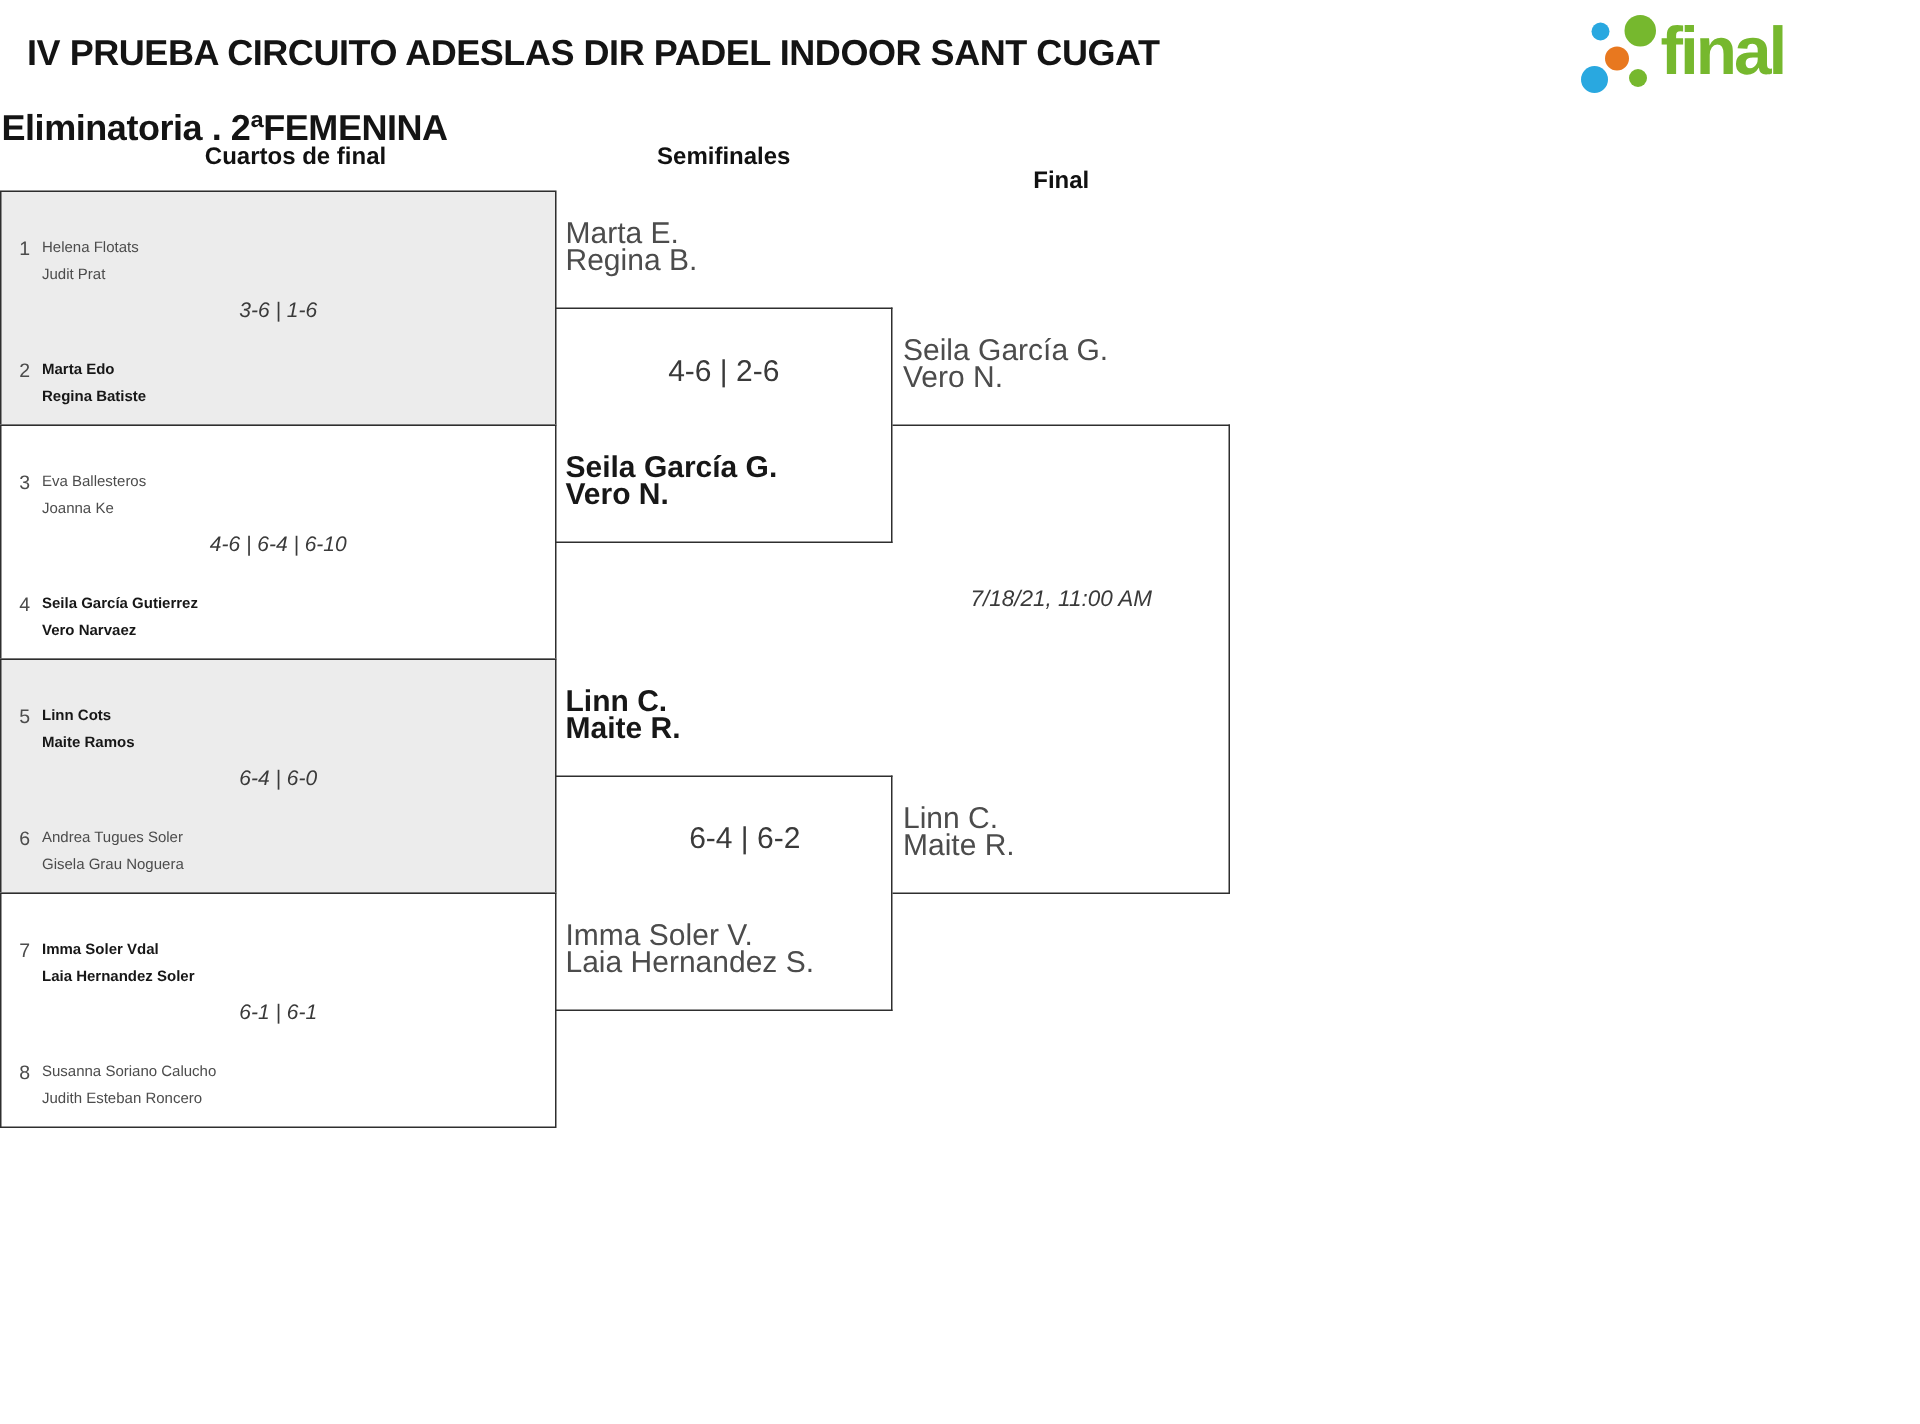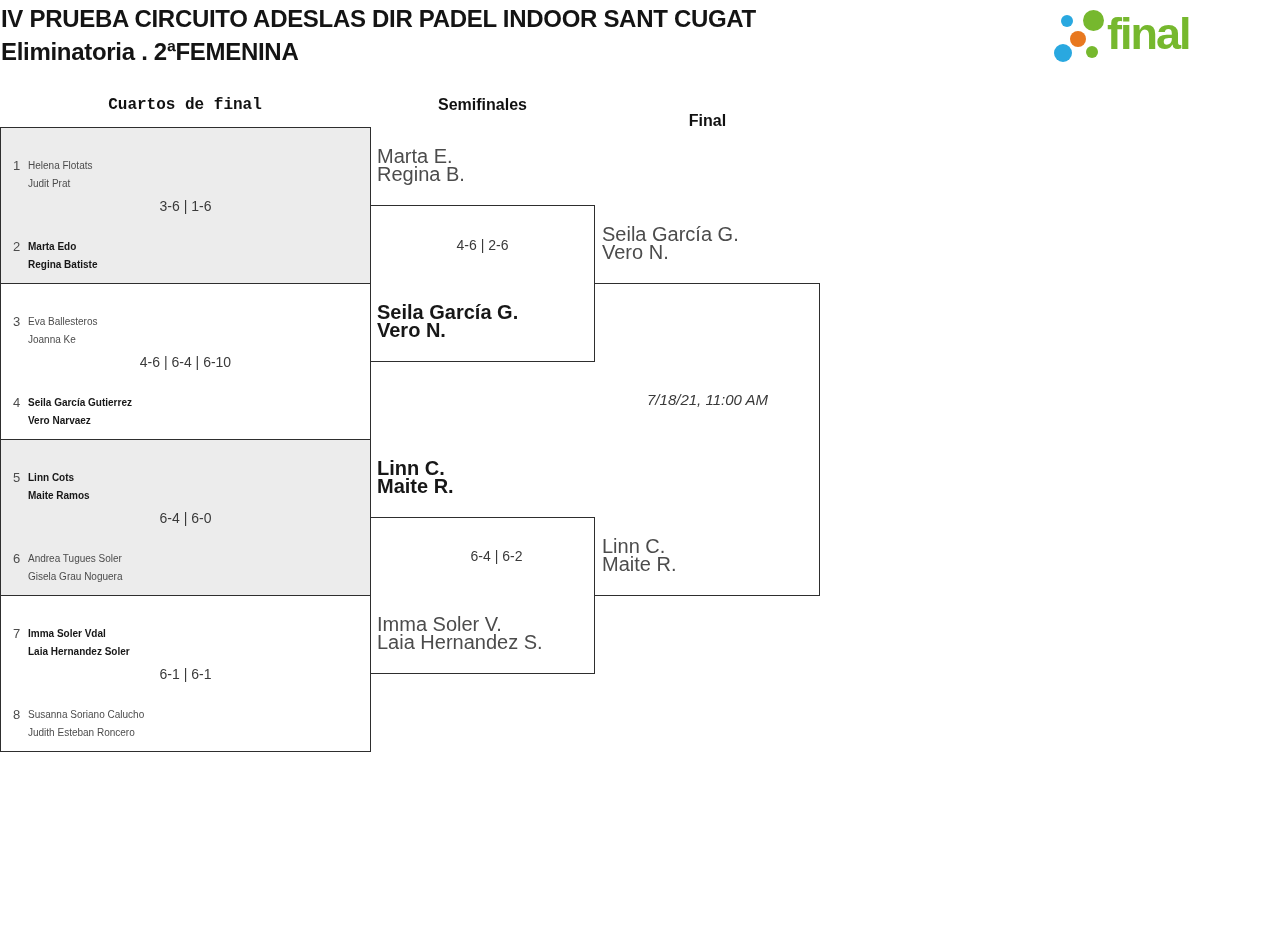--- a/index.html
+++ b/index.html
@@ -8,21 +8,21 @@
     width: 1280px;
     height: 949px;
     background: #ffffff;
     font-family: "Liberation Sans", sans-serif;
     overflow: hidden;
   }
 
   
   .title-block { position:absolute; left:1px; top:2px; }
   .title-line1 {
-    margin:0; font-size:24px; line-height:33px; font-weight:700;
+    margin:17px; font-size:24px; line-height:33px; font-weight:700;
     color:#141414; letter-spacing:-0.3px; white-space:nowrap;
   }
   .title-line2 {
     margin:0; font-size:24px; line-height:33px; font-weight:700;
     color:#141414; letter-spacing:-0.3px; white-space:nowrap;
   }
 
   
   .logo { position:absolute; left:1045px; top:4px; width:235px; height:64px; cursor:pointer; }
   .logo .dot { position:absolute; border-radius:50%; }
@@ -36,21 +36,21 @@
     font-size:45px; line-height:62px; font-weight:700;
     letter-spacing:-2px; color:#76b82e;
   }
 
   
   .round-h {
     position:absolute; top:95px; height:20px;
     font-size:16px; font-weight:700; color:#111111;
     text-align:center; line-height:20px;
   }
-  .rh-1 { left:0;     width:370px;font-family:Liberation Mono, monospace; }
+  .rh-1 { left:12px;     width:370px; }
   .rh-2 { left:370px; width:225px; }
   .rh-3 { left:595px; width:225px;margin-top:16px; }
 
   
   .qf-box {
     position:absolute; left:0; width:371px; height:157px;
     border:1px solid #2e2e2e; box-sizing:border-box; cursor:pointer;
   }
   .qf-shade { background:#ececec; }
   .qf-plain { background:#ffffff; }
@@ -64,40 +64,40 @@
   .seed {
     flex:none; width:15px; text-align:center;
     font-size:13px; color:#4c4c4c;
   }
   .names { margin-left:4px; font-size:10px; line-height:18px; color:#4c4c4c;margin-top:20px; }
   .winner .names { font-weight:700; color:#171717; }
 
   .qf-score {
     position:absolute; left:0; width:100%; top:50%;
     transform:translateY(-50%);
-    text-align:center; font-size:14px; color:#3a3a3a;
+    text-align:center; font-size:14px; color:#3a3a3a;font-style:italic;
   }
 
   
   .adv-box {
     position:absolute; box-sizing:border-box; background:transparent;
     border-top:1px solid #2e2e2e; border-right:1px solid #2e2e2e;
     border-bottom:1px solid #2e2e2e; border-left:none; cursor:pointer;
   }
   .sf-1  { left:370px; top:205px; width:225px; height:157px; }
   .sf-2  { left:370px; top:517px; width:225px; height:157px; }
   .f-box { left:595px; top:283px; width:225px; height:313px; }
 
   .bk-team {
     position:absolute; font-size:20px; line-height:18px; color:#4c4c4c;
     white-space:nowrap;
   }
   .bk-team.winner { font-weight:700; color:#171717; }
   .bk-score {
-    position:absolute; text-align:center; font-size:14px; color:#3a3a3a;
+    position:absolute; text-align:center; font-size:20px; color:#3a3a3a;
   }
   .f-date {
     position:absolute; text-align:center; font-size:15px; color:#3a3a3a;font-style:italic;
   }
 </style>
 </head>
 <body>
 
 <div class="page">
 

